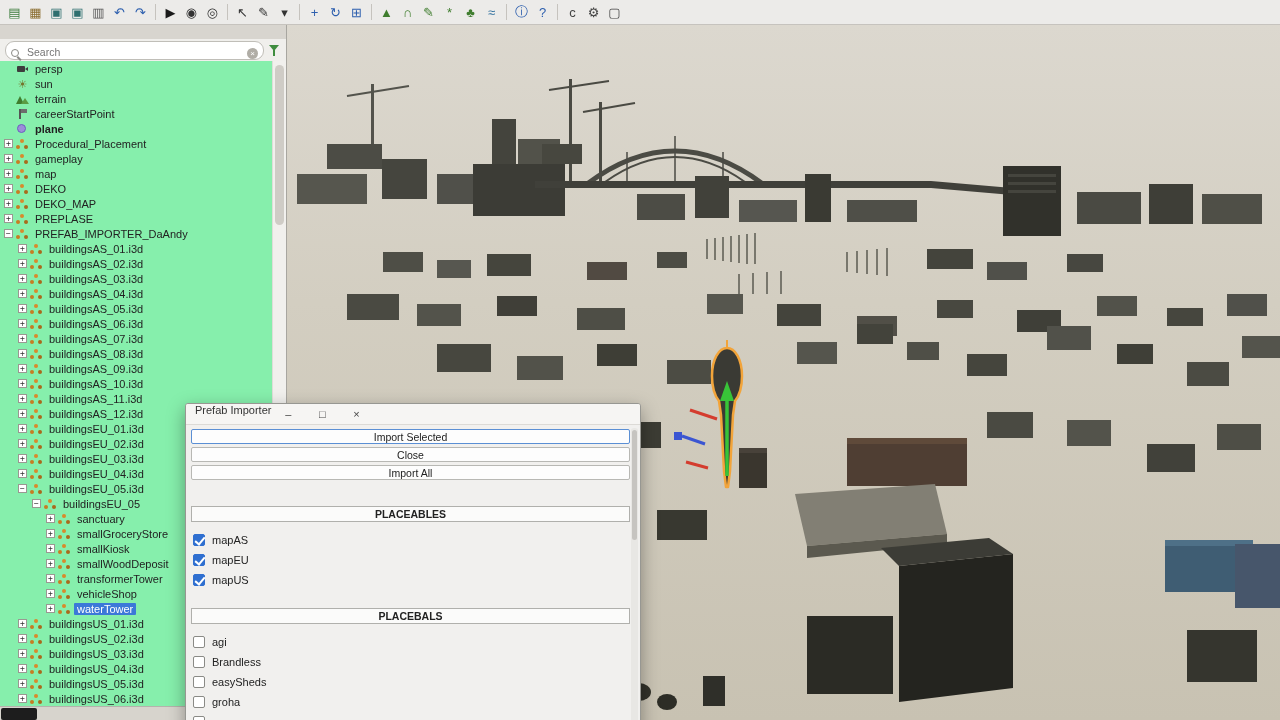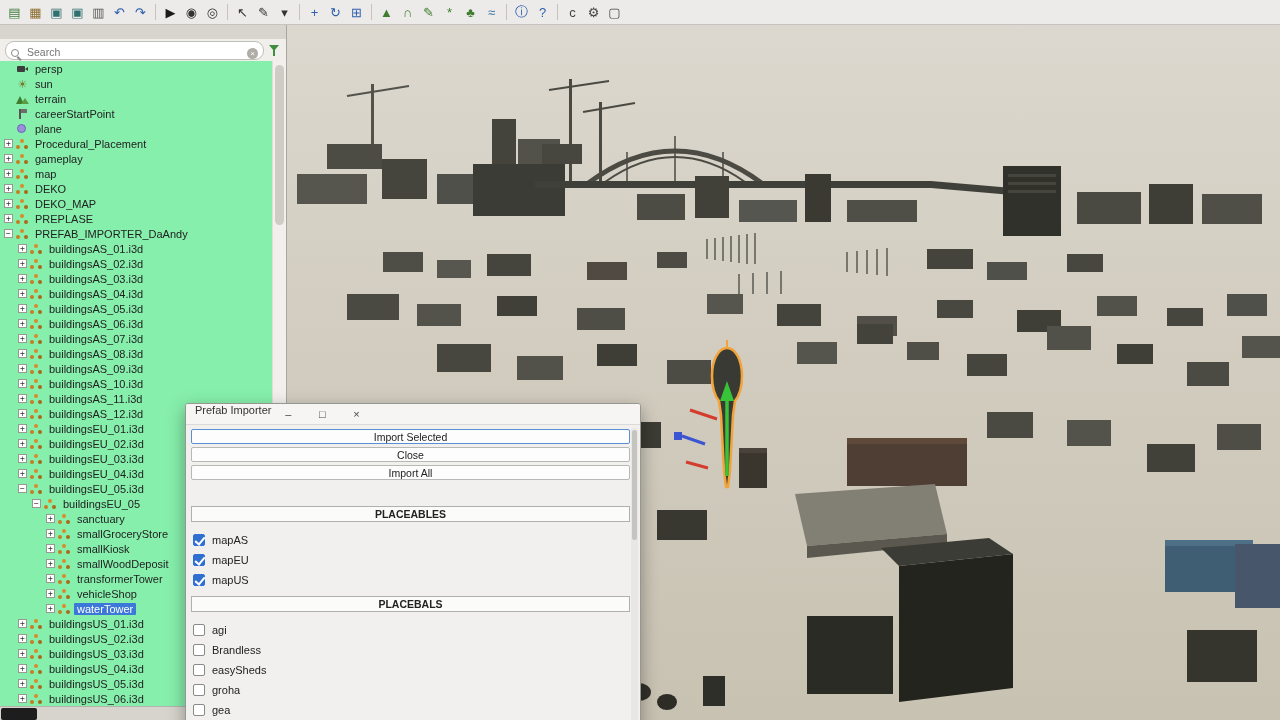--- a/index.html
+++ b/index.html
@@ -79,21 +79,21 @@
   .dlg-title .wbtn{width:34px;height:20px;text-align:center;line-height:20px;font-size:11px;color:#444}
   .dlg-title .wbtn:first-of-type{margin-left:auto}
   .dlg-body{padding:4px 10px 0 5px}
   .dlg-btn{display:block;width:100%;height:15px;margin-bottom:3px;background:#fdfdfd;
     border:1px solid #b8b8b4;border-radius:2px;font-size:10.5px;color:#222;line-height:12px;
     font-family:"Liberation Sans",sans-serif;padding:0}
   .dlg-btn.focused{border-color:#5b8fd4}
   .dlg-sections{margin-top:26px}
   .section-header{height:16px;box-sizing:border-box;border:1px solid #b0b0ac;background:#fbfbfa;
     text-align:center;font-size:10.5px;font-weight:bold;line-height:14px;color:#222;margin-bottom:8px}
-  .cb-row + .section-header{margin-top:6px}
+  .cb-row + .section-header{margin-top:18px}
   .cb-row{height:20px;display:flex;align-items:center;gap:7px;font-size:11px;color:#222;padding-left:2px}
   .cb{width:12px;height:12px;box-sizing:border-box;border:1px solid #8a8a86;background:#fff;
     border-radius:2px;position:relative;flex:0 0 12px}
   .cb.checked{background:#2f6fd0;border-color:#2f6fd0}
   .cb.checked::after{content:"";position:absolute;left:3px;top:0px;width:4px;height:8px;
     border:solid #fff;border-width:0 2px 2px 0;transform:rotate(40deg)}
   .dlg-scroll{position:absolute;right:2px;top:24px;bottom:3px;width:7px;background:#e8e7e4;border-radius:3px}
   .dlg-thumb{position:absolute;left:1px;right:1px;top:2px;height:110px;background:#c6c4c0;border-radius:3px}
 </style>
 </head>
@@ -162,21 +162,21 @@
       <div class="tree-row" style="padding-left: 4px;">
         <span class="exp-spacer"></span>
         <span class="tico tico-terrain"></span>
         <span class="tlabel">terrain</span>
       </div>
       <div class="tree-row" style="padding-left: 4px;">
         <span class="exp-spacer"></span>
         <span class="tico tico-flag"></span>
         <span class="tlabel">careerStartPoint</span>
       </div>
-      <div class="tree-row" style="padding-left: 4px;">
+      <div class="tree-row" style="padding-left: 4px; font-weight: bold;">
         <span class="exp-spacer"></span>
         <span class="tico tico-plane"></span>
         <span class="tlabel">plane</span>
       </div>
       <div class="tree-row" style="padding-left: 4px;">
         <span class="exp">+</span>
         <span class="tico tico-group"></span>
         <span class="tlabel">Procedural_Placement</span>
       </div>
       <div class="tree-row" style="padding-left: 4px;">

